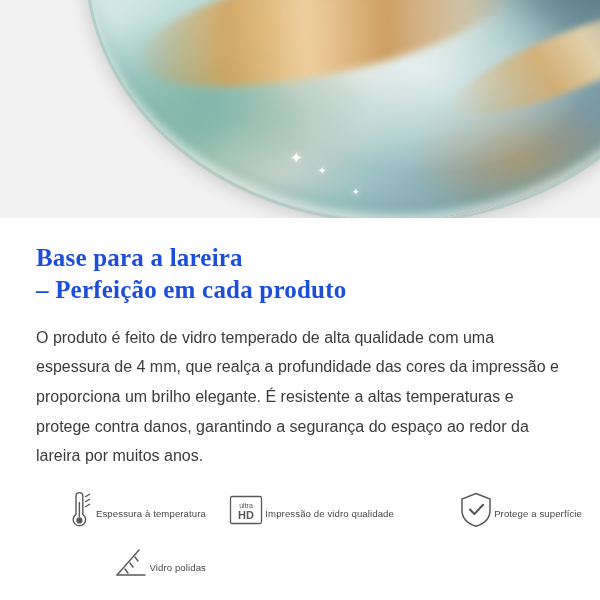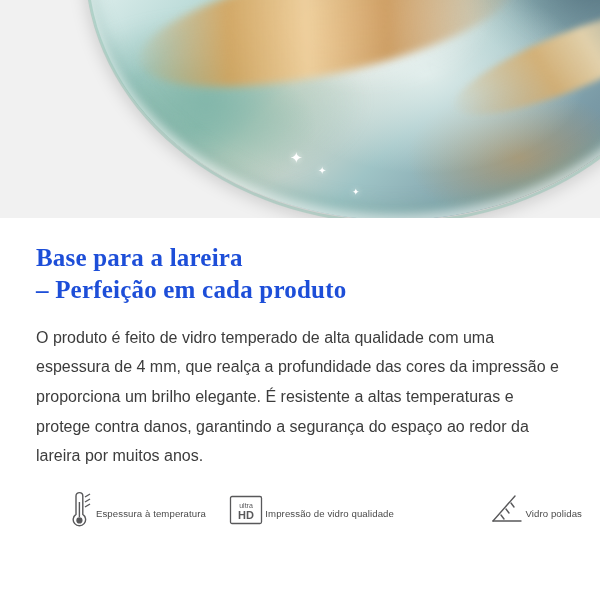--- a/index.html
+++ b/index.html
@@ -228,20 +228,29 @@
       <div class="feature-icon">
         <svg width="38" height="38" viewBox="0 0 38 38" fill="none" stroke="#58585a" stroke-width="1.3">
           <rect x="3.5" y="5.5" width="31" height="27" rx="1.5"></rect>
           <text x="19" y="17" text-anchor="middle" font-family="Liberation Sans, sans-serif" font-size="7" fill="#58585a" stroke="none">ultra</text>
           <text x="19" y="28" text-anchor="middle" font-family="Liberation Sans, sans-serif" font-size="11" font-weight="bold" fill="#58585a" stroke="none">HD</text>
         </svg>
       </div>
       <div class="feature-label">Impressão de vidro qualidade</div>
     </div>
 
+    <div class="feature">
+      <div class="feature-icon">
+        <svg width="36" height="40" viewBox="0 0 36 40" fill="none" stroke="#58585a" stroke-width="1.5">
+          <path d="M18 3.5 L32 9 v11.5c0 8-6 13.2-14 15.8C10 33.7 4 28.5 4 20.5V9z"></path>
+          <path d="M12 19.5 l4.4 4.6 L25 14.8" stroke-width="2.1" stroke-linecap="round" stroke-linejoin="round"></path>
+        </svg>
+      </div>
+      <div class="feature-label">Protege a superfície</div>
+    </div>
 
 
     <div class="feature">
       <div class="feature-icon">
         <svg width="36" height="34" viewBox="0 0 36 34" fill="none" stroke="#58585a" stroke-width="1.4" stroke-linecap="round">
           <path d="M4 28 L26 3"></path>
           <path d="M4 28 L32 28"></path>
           <path d="M12 22 L15 26"></path>
           <path d="M17 16 L20 20"></path>
           <path d="M22 10 L25 14"></path>

